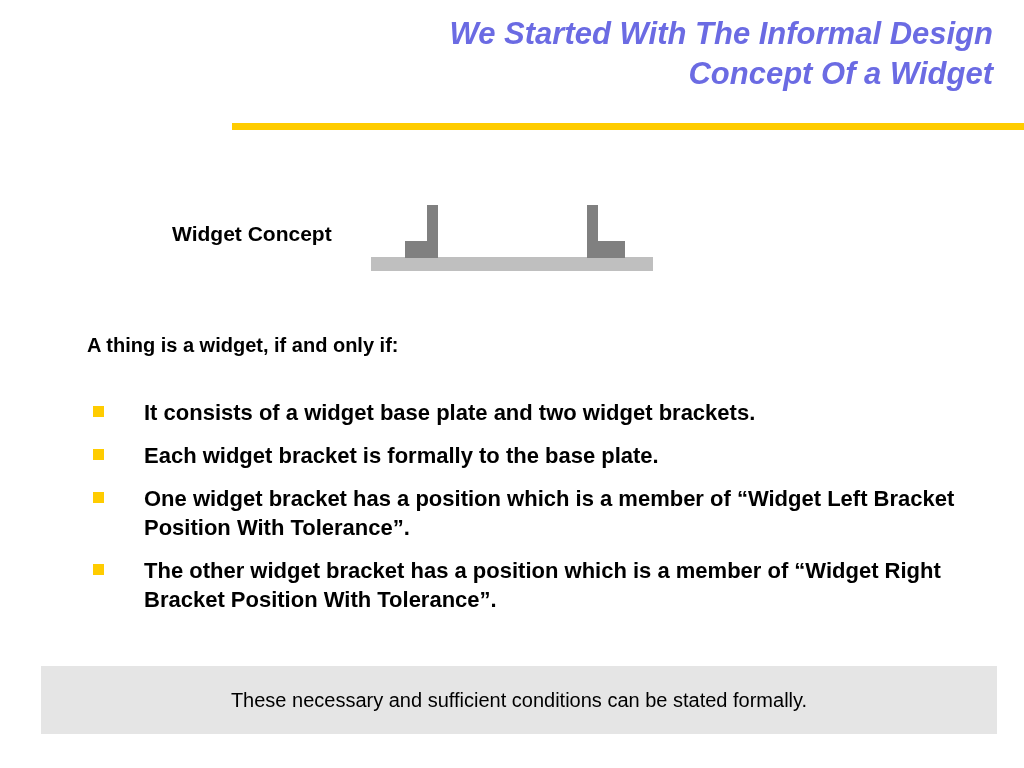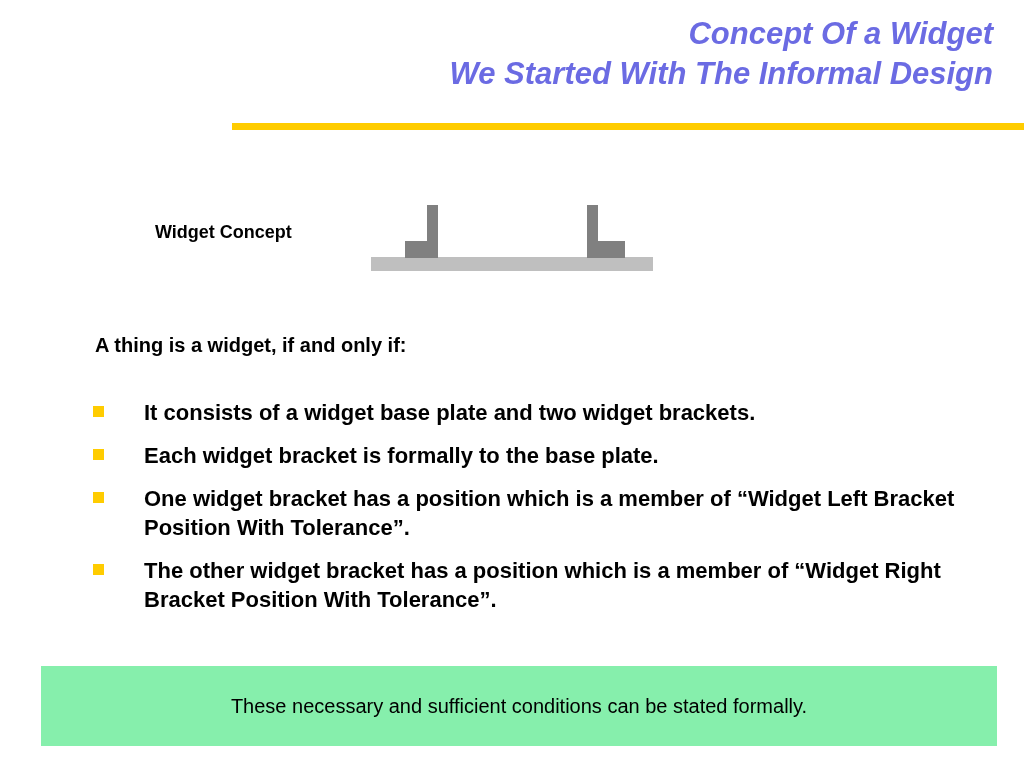--- a/index.html
+++ b/index.html
@@ -48,23 +48,23 @@
     left: 232px;
     top: 123px;
     width: 792px;
     height: 7px;
     background: #FFCC00;
   }
 
   
   .concept-label {
     position: absolute;
-    left: 155px;
+    left: 172px;
     top: 222px;
-    font-size: 18px;
+    font-size: 21px;
     font-weight: bold;
     color: #000000;
     white-space: nowrap;
     text-align: center;
   }
 
   
   .widget-figure {
     position: absolute;
     left: 371px;
@@ -111,21 +111,21 @@
     left: 216px;
     top: 41px;
     width: 38px;
     height: 17px;
     background: #808080;
   }
 
   
   .lead-in {
     position: absolute;
-    left: 95px;
+    left: 87px;
     top: 334px;
     font-size: 20px;
     font-weight: bold;
     color: #000000;
     white-space: nowrap;
   }
 
   
   .bullet-list {
     position: absolute;
@@ -153,41 +153,41 @@
     color: #000000;
     line-height: 29px;
   }
 
   
   .bottom-banner {
     position: absolute;
     left: 41px;
     top: 666px;
     width: 956px;
-    height: 80px;
-    background: #86efac;
+    height: 68px;
+    background: #e5e5e5;
     display: flex;
     align-items: center;
     justify-content: center;
   }
   .banner-text {
     font-size: 20px;
     font-weight: normal;
     color: #000000;
     white-space: nowrap;
   }
 </style>
 </head>
 <body>
 
 <div class="slide">
 
   <div class="title-block">
+    <span class="title-line">We Started With The Informal Design</span>
     <span class="title-line">Concept Of a Widget</span>
-    <span class="title-line">We Started With The Informal Design</span>
   </div>
 
   <div class="title-rule"></div>
 
   <div class="concept-label">Widget Concept</div>
 
   <div class="widget-figure">
     <div class="base-plate"></div>
     <div class="bracket-left-post"></div>
     <div class="bracket-left-foot"></div>

